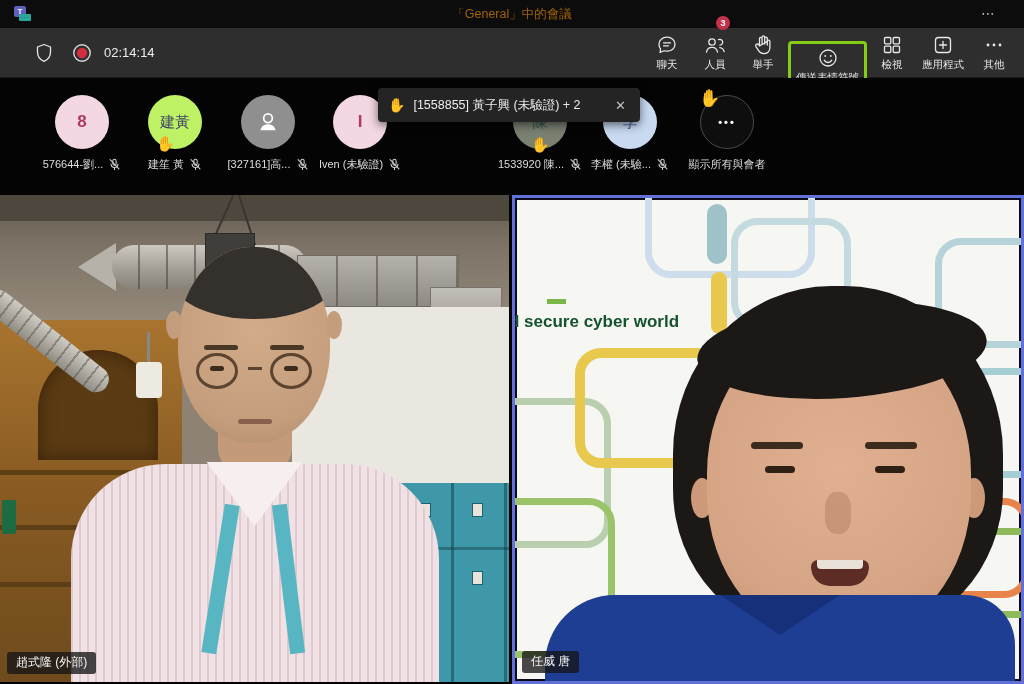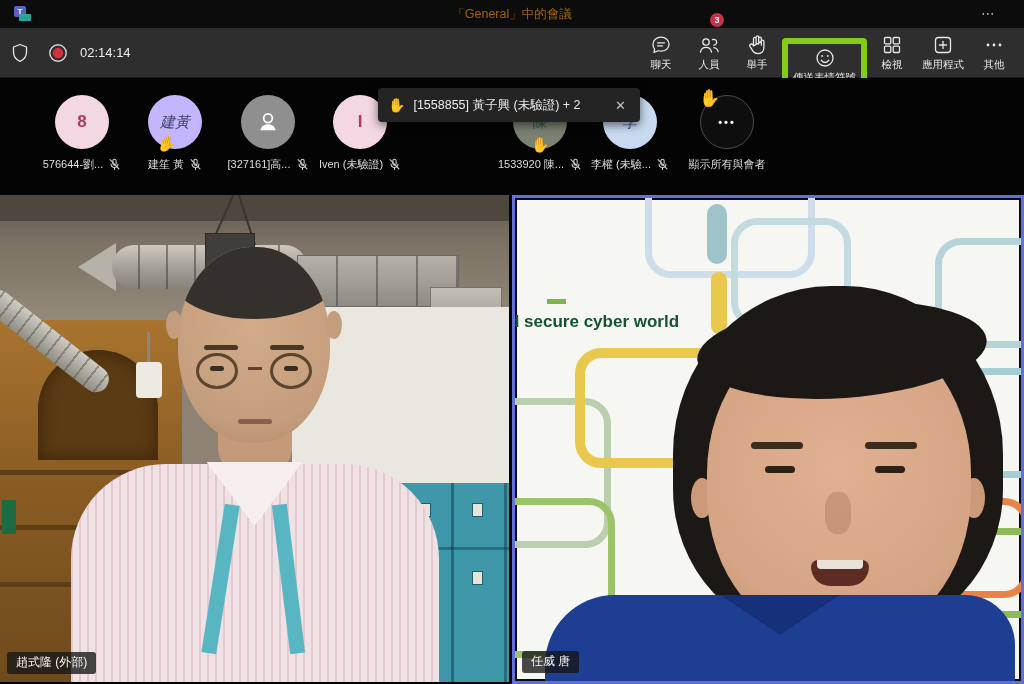--- a/index.html
+++ b/index.html
@@ -14,27 +14,27 @@
                    color:#fff; font-size:8px; font-weight:bold; text-align:center; line-height:11px; }
   .teams-logo .t { position:absolute; left:5px; top:8px; width:12px; height:7px; background:#2aa79b; border-radius:1px;
                    color:#0c4b44; font-size:6px; text-align:center; line-height:6px; letter-spacing:1px; }
   .win-title { width:100%; text-align:center; color:#a16207; font-size:12.5px; }
   .win-more { position:absolute; right:22px; top:0; height:28px; line-height:26px; color:#bdbdbd; font-size:14px;
               letter-spacing:1px; padding:0 6px; }
 
   
   .toolbar { position:absolute; left:0; top:28px; width:1024px; height:50px; background:#2e2e2e;
              display:flex; align-items:center; border-bottom:1px solid #1b1b1b; }
-  .tb-left { display:flex; align-items:center; gap:14px; padding-left:8px; }
+  .tb-left { display:flex; align-items:center; gap:14px; padding-left:32px; }
   .timer { color:#ececec; font-size:13px; margin-left:-4px; }
   .tb-right { margin-left:auto; display:flex; align-items:stretch; padding-right:6px; }
   .tb-btn { position:relative; min-width:46px; padding:3px 5px 2px; margin:3px 1px; display:flex; flex-direction:column;
             align-items:center; justify-content:center; gap:2px; border-radius:4px; }
   .tb-btn .lbl { color:#e8e8e8; font-size:10.5px; white-space:nowrap; }
-  .tb-btn.focused { border:6px solid #84cc16;margin-top:28px; }
+  .tb-btn.focused { border:3px solid #84cc16;margin-top:28px; }
   .underline { position:absolute; left:50%; transform:translateX(-50%); bottom:-3px; width:44px; height:3px;
                border-radius:2px; }
   .badge { position:absolute; top:0px; right:8px; min-width:14px; height:14px; border-radius:8px;
            color:#fff; font-size:9px; font-weight:bold; text-align:center; line-height:14px; padding:0 3px; }
   .icon24 { width:24px; height:22px; display:flex; align-items:center; justify-content:center; }
   svg.line { stroke:#e8e8e8; fill:none; stroke-width:1.3; stroke-linecap:round; stroke-linejoin:round; }
 
   
   .strip { position:absolute; left:0; top:78px; width:1024px; height:117px; background:#040404; }
   .tile { position:absolute; width:92px; top:0; height:117px; text-align:center; }
@@ -287,21 +287,21 @@
         <span>576644-劉...</span>
       <svg class="line" width="13" height="13" viewBox="0 0 16 16" style="stroke:#cfcfcf">
         <rect x="6" y="1.5" width="4" height="7.5" rx="2"></rect>
           <path d="M3.8 7.5a4.2 4.2 0 0 0 8.4 0M8 11.7V14"></path>
           <line x1="2.5" y1="2" x2="13.5" y2="13.5"></line>
         </svg>
     </div>
   </div>
 
   <div class="tile" style="left:129px">
-    <div class="circle cjk" style="background: #c4b5fd; color: rgb(61, 65, 105); font-style: italic;">
+    <div class="circle cjk" style="background: #bef264; color: rgb(61, 65, 105);">
       <span>建黃</span>
       <span class="hand-badge hand-b2">✋</span>
     </div>
     <div class="tile-label">
         <span>建笙 黃</span>
       <svg class="line" width="13" height="13" viewBox="0 0 16 16" style="stroke:#cfcfcf">
         <rect x="6" y="1.5" width="4" height="7.5" rx="2"></rect>
           <path d="M3.8 7.5a4.2 4.2 0 0 0 8.4 0M8 11.7V14"></path>
           <line x1="2.5" y1="2" x2="13.5" y2="13.5"></line>
         </svg>

